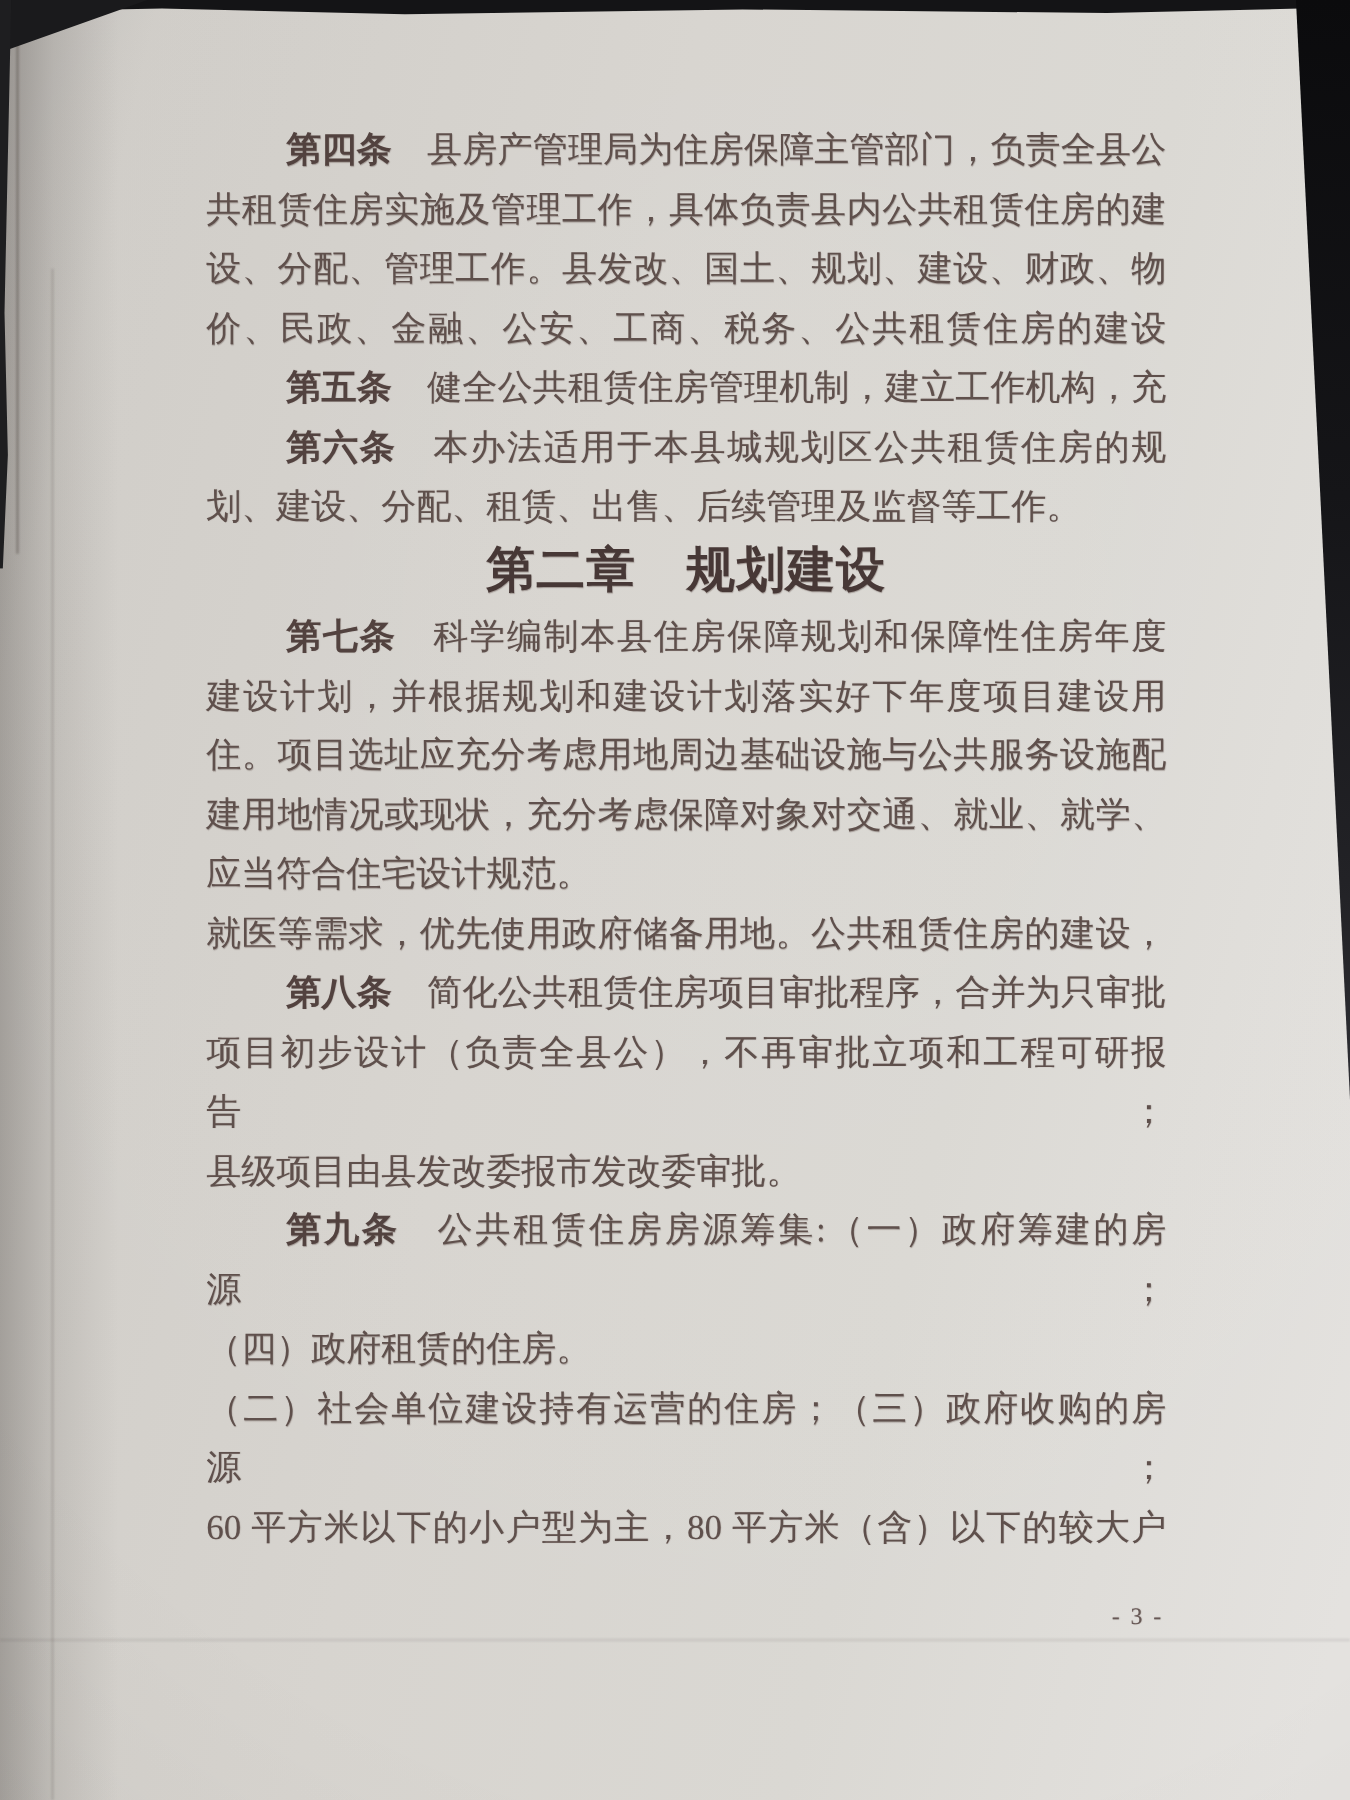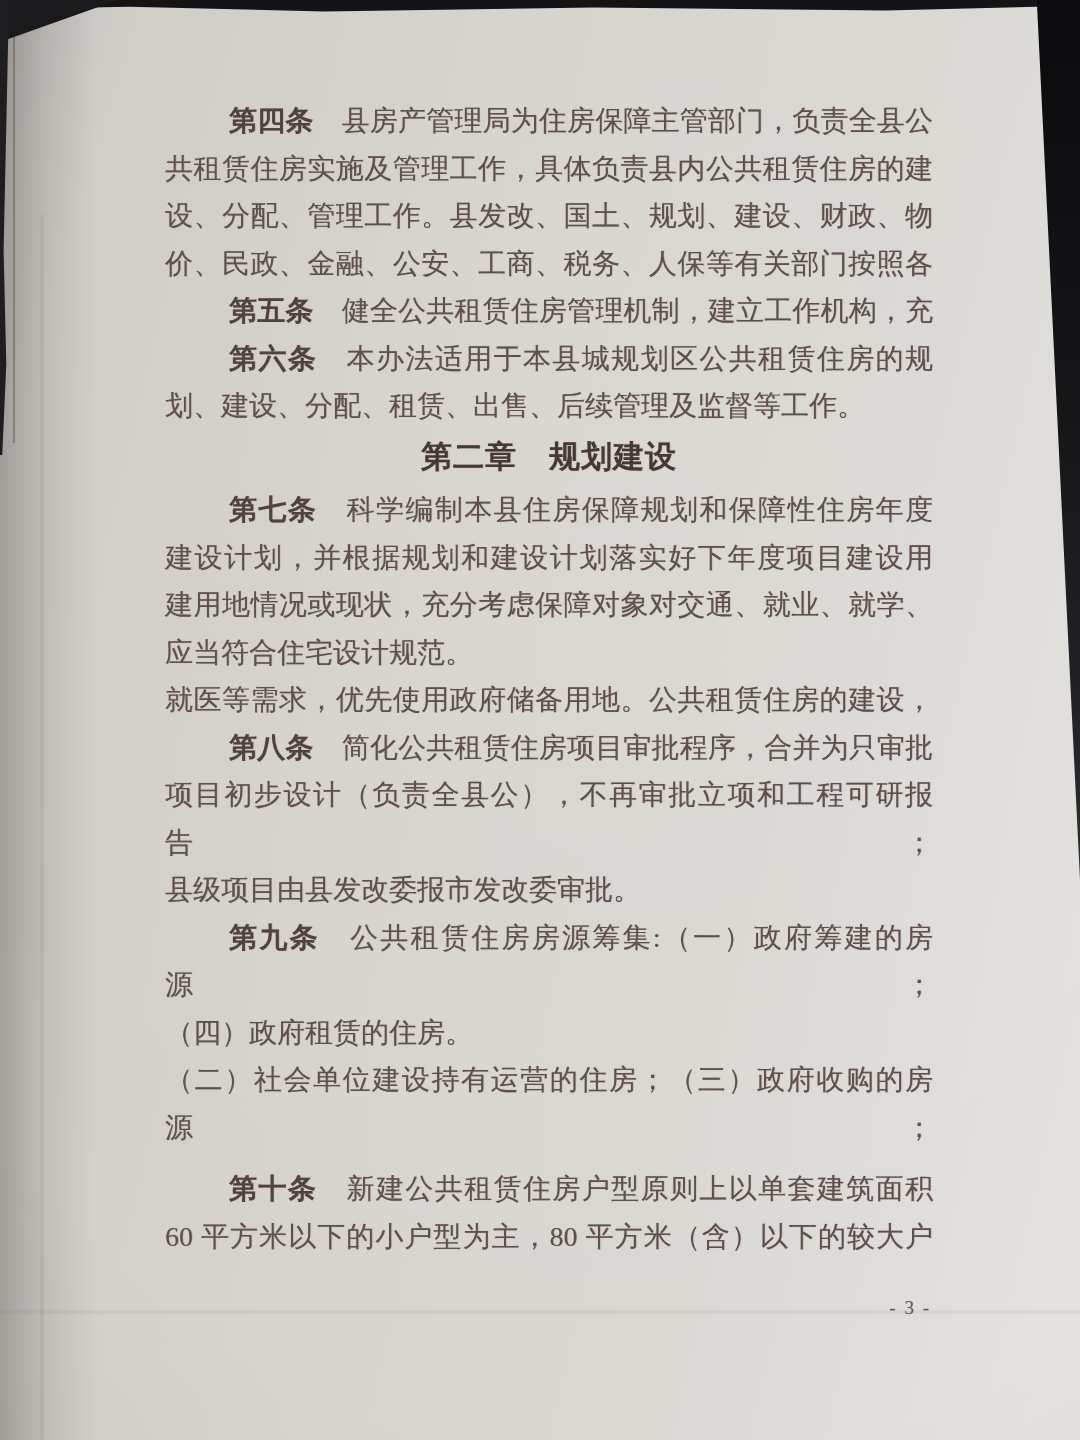--- a/index.html
+++ b/index.html
@@ -44,21 +44,21 @@
     color:#5f504c; font-size:28px; line-height:47.5px;
     text-shadow:0.4px 0.4px 0.8px rgba(96,80,76,0.45);
   }
   .line { min-height:47.5px; }
   .line.justify { text-align:justify; text-align-last:justify; }
   .line.indent  { text-indent:64px; }
   .art-num { font-weight:bold; color:#52423f; }
   .line.chapter {
     text-align:right; text-align-last:center;
     font-family:"Liberation Sans","DejaVu Sans",sans-serif;
-    font-weight:bold; font-size:31px; color:#473836;
+    font-weight:bold; font-size:39px; color:#473836;
     letter-spacing:1px; margin:3px 0 6px;
   }
   .line.gap-before { margin-top:14px; }
   .line.page-number {
     text-align:right; text-align-last:right;
     font-size:19px; line-height:24px; min-height:24px;
     margin-top:36px; padding-right:2px;
     letter-spacing:2px; color:#675855;
   }
 </style>
@@ -68,37 +68,37 @@
 <div class="photo">
   <div class="binding-shadow"></div>
   <div class="crease-v1"></div>
   <div class="crease-v2"></div>
   <div class="crease-h1"></div>
 
   <div class="text-block">
       <div class="line body justify indent"><span class="art-num">第四条</span><span>　县房产管理局为住房保障主管部门，负责全县公</span></div>
       <div class="line body justify">共租赁住房实施及管理工作，具体负责县内公共租赁住房的建</div>
       <div class="line body justify">设、分配、管理工作。县发改、国土、规划、建设、财政、物</div>
-      <div class="line body justify">价、民政、金融、公安、工商、税务、人保等有关部门按照各</div>
+      <div class="line body justify">价、民政、金融、公安、工商、税务、公共租赁住房的建设</div>
       <div class="line body justify indent"><span class="art-num">第五条</span><span>　健全公共租赁住房管理机制，建立工作机构，充</span></div>
       <div class="line body justify indent"><span class="art-num">第六条</span><span>　本办法适用于本县城规划区公共租赁住房的规</span></div>
       <div class="line body">划、建设、分配、租赁、出售、后续管理及监督等工作。</div>
       <div class="line chapter">第二章　规划建设</div>
       <div class="line body justify indent"><span class="art-num">第七条</span><span>　科学编制本县住房保障规划和保障性住房年度</span></div>
       <div class="line body justify">建设计划，并根据规划和建设计划落实好下年度项目建设用</div>
+      <div class="line body justify">住。项目选址应充分考虑用地周边基础设施与公共服务设施配</div>
       <div class="line body justify">建用地情况或现状，充分考虑保障对象对交通、就业、就学、</div>
       <div class="line body">应当符合住宅设计规范。</div>
       <div class="line body justify">就医等需求，优先使用政府储备用地。公共租赁住房的建设，</div>
       <div class="line body justify indent"><span class="art-num">第八条</span><span>　简化公共租赁住房项目审批程序，合并为只审批</span></div>
       <div class="line body justify">项目初步设计（负责全县公），不再审批立项和工程可研报告；</div>
       <div class="line body">县级项目由县发改委报市发改委审批。</div>
       <div class="line body justify indent"><span class="art-num">第九条</span><span>　公共租赁住房房源筹集:（一）政府筹建的房源；</span></div>
       <div class="line body">（四）政府租赁的住房。</div>
       <div class="line body justify">（二）社会单位建设持有运营的住房；（三）政府收购的房源；</div>
-      <div class="line body justify indent gap-before"><span class="art-num">第十条</span><span>　新建公共租赁住房户型原则上以单套建筑面积</span></div>
       <div class="line body justify">60 平方米以下的小户型为主，80 平方米（含）以下的较大户</div>
       <div class="line page-number">- 3 -</div>
     </div>
 
   <div class="edge-top"></div>
   <div class="corner-tl"></div>
   <div class="edge-left"></div>
   <div class="edge-right"></div>
 </div>
 

